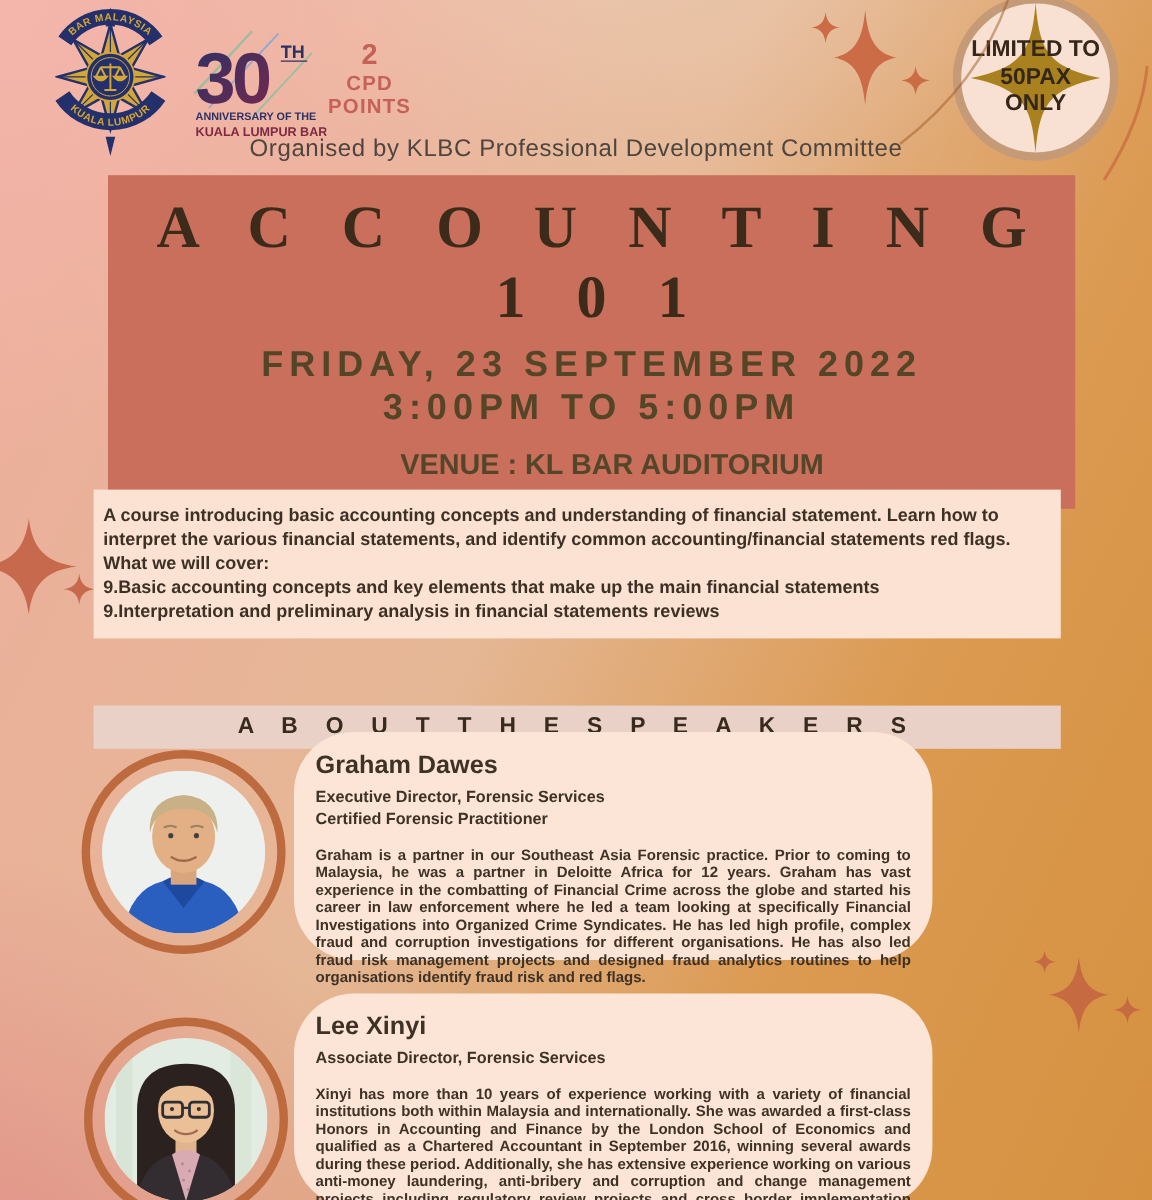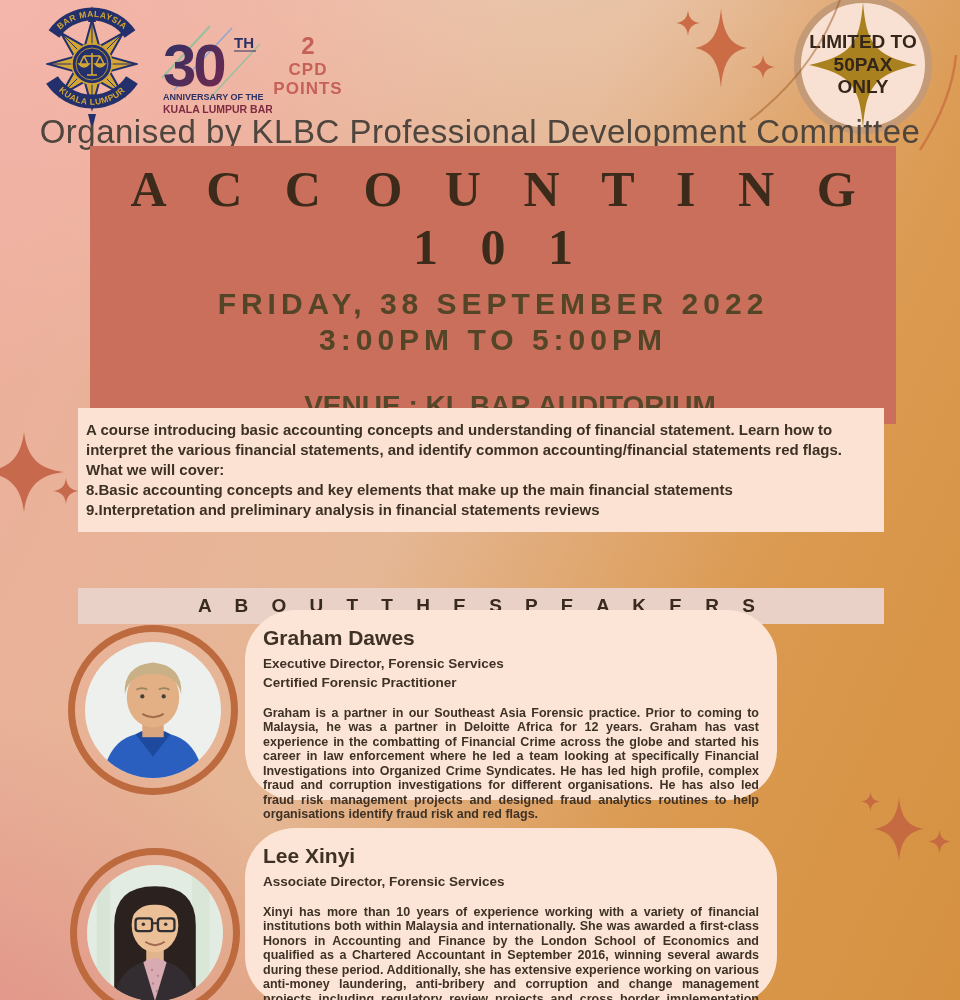--- a/index.html
+++ b/index.html
@@ -10,34 +10,34 @@
       radial-gradient(900px 750px at -8% 112%, #e08b85 0%, rgba(224,139,133,0) 55%),
       radial-gradient(820px 620px at 0% 0%, #f4b6ab 0%, rgba(244,182,171,0) 62%),
       radial-gradient(720px 520px at 52% -12%, #eccdb4 0%, rgba(236,205,180,0) 60%),
       linear-gradient(115deg,#eead9d 0%,#e5b795 45%,#db9a51 72%,#d59140 100%);
   }
   .abs{position:absolute;}
   
   .cpd{left:272px;top:33px;width:72px;text-align:center;color:#c56156;font-weight:bold;line-height:1.12;}
   .cpd .n{font-size:24px;}
   .cpd .l{font-size:17px;letter-spacing:1px;}
-  .organised{left:0;right:0;top:113px;text-align:center;font-size:33px;color:#4d453e;letter-spacing:.5px;}
+  .organised{left:0;right:0;top:113px;text-align:center;font-size:20px;color:#4d453e;letter-spacing:.5px;}
   .badge{
     left:794px;top:-4px;width:138px;height:138px;border-radius:50%;
     background:#f8e0d2;border:7px solid #c49a77;box-sizing:border-box;
     display:flex;align-items:center;justify-content:center;
   }
   .badge .star{position:absolute;left:8px;top:-1px;width:108px;height:126px;}
   .badge .txt{position:relative;z-index:2;text-align:center;font-weight:bold;font-size:19px;line-height:1.18;color:#35261a;}
   
   .titlebox{left:90px;top:146px;width:806px;height:278px;background:#c96f5b;text-align:center;z-index:2;}
   .titlebox h1{margin:0;padding-top:14px;font-family:"Liberation Serif",serif;font-weight:bold;
     font-size:50px;letter-spacing:15px;padding-left:15px;color:#3c2b1a;}
   .dates{margin-top:10px;font-weight:bold;font-size:30px;letter-spacing:5px;line-height:1.2;color:#554527;}
-  .venue{margin-top:32px;font-weight:bold;font-size:28px;color:#55462a;padding-left:34px;}
+  .venue{margin-top:16px;font-weight:bold;font-size:24px;color:#55462a;padding-left:34px;}
   .address{margin-top:4px;font-weight:bold;font-size:23px;line-height:1.28;color:#55462a;}
   .descbox{left:78px;top:408px;width:806px;height:124px;background:#fbe2d3;box-sizing:border-box;
     padding:12px 10px 0 8px;font-weight:bold;font-size:15px;line-height:20px;color:#3d3125;z-index:2;}
   .aboutbar{left:78px;top:588px;width:806px;height:36px;background:#e9d1c7;display:flex;align-items:center;
     justify-content:center;font-weight:bold;font-size:19px;letter-spacing:9px;color:#382a1c;z-index:2;}
   
   .card{width:532px;background:#fce5d7;border-radius:50px;box-sizing:border-box;
     padding:16px 18px 0 18px;color:#3e3226;z-index:2;}
   .card .name{font-weight:bold;font-size:21px;margin-bottom:5px;}
   .card .role{font-weight:bold;font-size:13.5px;line-height:1.4;}
@@ -148,34 +148,34 @@
   <svg class="abs" style="left:720px;top:0;width:240px;height:160px;z-index:3;pointer-events:none;" viewBox="0 0 240 160">
     <path d="M120,0 Q95,70 30,120" stroke="#9c5a24" stroke-width="2" fill="none" opacity="0.5"></path>
     <path d="M200,150 Q232,100 236,55" stroke="#c25934" stroke-width="2.5" fill="none" opacity="0.55"></path>
   </svg>
 
   <div class="abs organised">Organised by KLBC Professional Development Committee</div>
 
   <div class="abs titlebox">
     <h1>A C C O U N T I N G  1 0 1</h1>
     <div class="dates">
-      <div>FRIDAY, 38 SEPTEMBER 2022</div>
+      <div>FRIDAY, 23 SEPTEMBER 2022</div>
       <div>3:00PM TO 5:00PM</div>
     </div>
     <div class="venue">VENUE : KL BAR AUDITORIUM</div>
     <div class="address">
       <div>Unit 4.02, Level 4, Wisma Badan Peguam Malaysia,</div>
       <div>No 2, Leboh Pasar Besar 50050 Kuala Lumpur</div>
     </div>
   </div>
 
   <div class="abs descbox">
     <div>A course introducing basic accounting concepts and understanding of financial statement. Learn how to interpret the various financial statements, and identify common accounting/financial statements red flags.</div>
     <div>What we will cover:</div>
-    <div>8.Basic accounting concepts and key elements that make up the main financial statements</div>
+    <div>9.Basic accounting concepts and key elements that make up the main financial statements</div>
     <div>9.Interpretation and preliminary analysis in financial statements reviews</div>
   </div>
 
   <div class="abs aboutbar">A B O U T   T H E   S P E A K E R S</div>
 
   <div class="abs ring" style="left:68px;top:625px;">
     <div class="photo">
       <svg viewBox="0 0 140 140" width="136" height="136">
         <rect width="140" height="140" fill="#eef0ee"></rect>
         <path d="M18,140 Q24,102 52,95 L88,95 Q116,102 122,140 Z" fill="#2a5fc0"></path>

